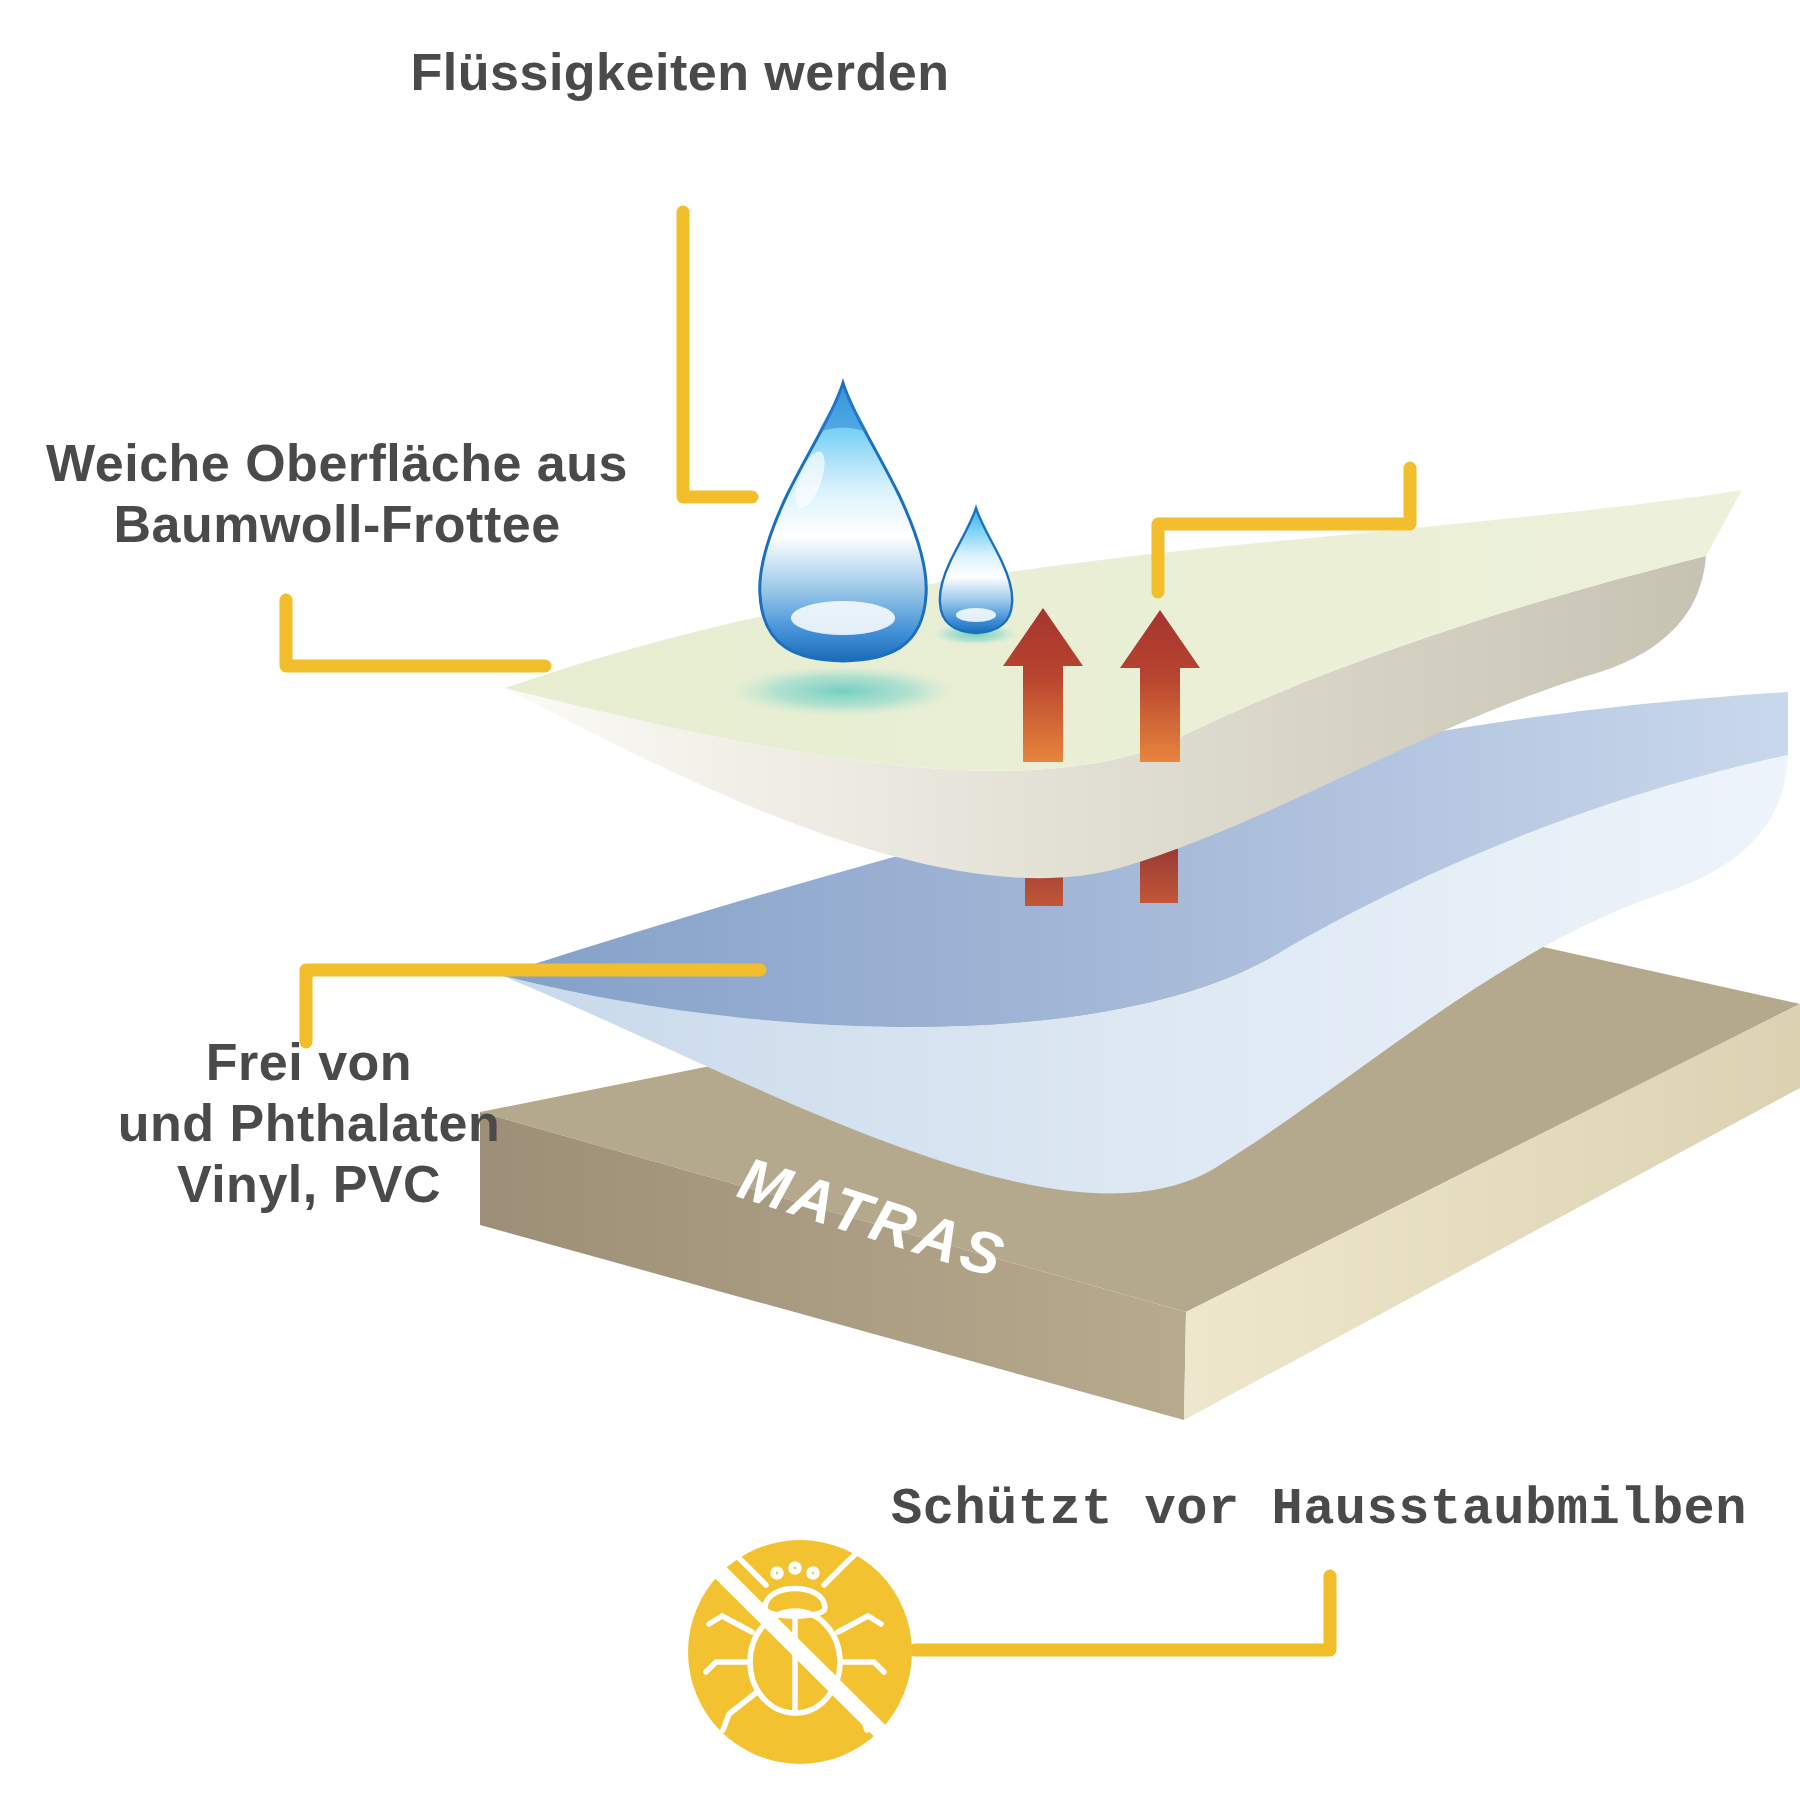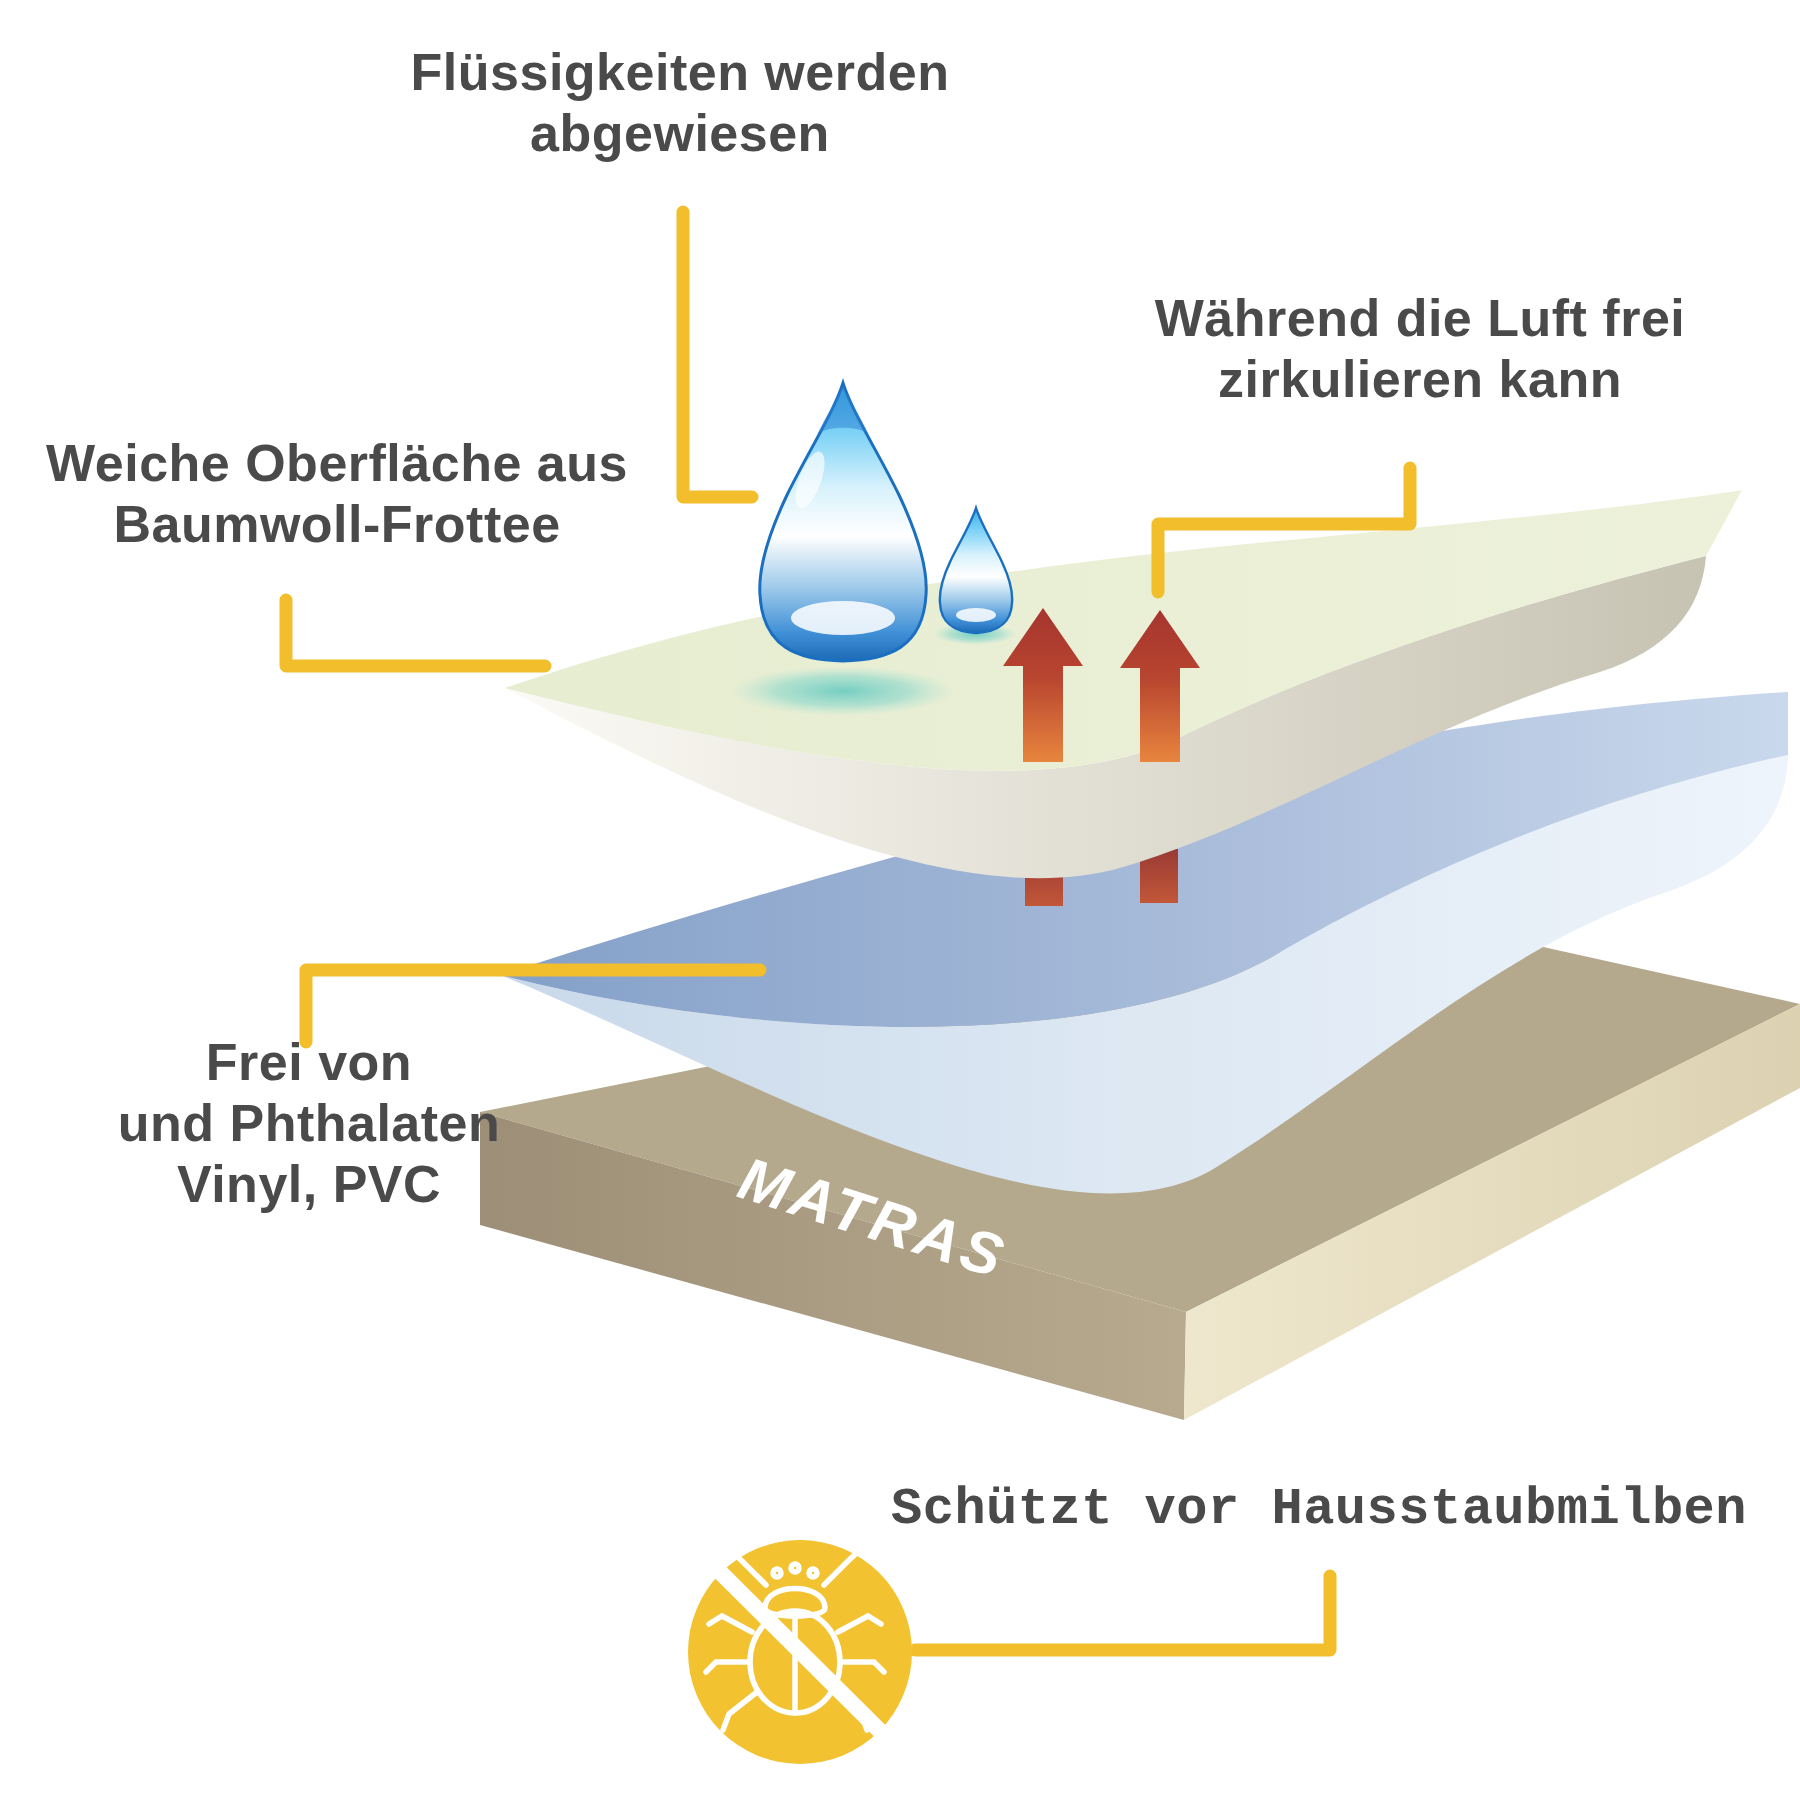--- a/index.html
+++ b/index.html
@@ -183,27 +183,22 @@
       <polyline points="838,1632 868,1616 881,1624"></polyline>
       <polyline points="841,1662 874,1662 884,1672"></polyline>
       <polyline points="833,1692 861,1714 867,1730"></polyline>
     </g>
     <line x1="717" y1="1569" x2="886" y2="1737" stroke="#ffffff" stroke-width="16"></line>
   </g>
 </svg>
 
 <div class="label" style="left:680px;top:42px;">
   <div>Flüssigkeiten werden</div>
-  <div>abgewiesen</div>
-</div>
-
-<div class="label" style="left:1420px;top:288px;">
-  <div>Während die Luft frei</div>
-  <div>zirkulieren kann</div>
-</div>
+</div>
+
 
 <div class="label" style="left:337px;top:433px;">
   <div>Weiche Oberfläche aus</div>
   <div>Baumwoll-Frottee</div>
 </div>
 
 <div class="label" style="left:272px;top:1032px;margin-left:37px;">
   <div>Frei von</div>
   <div>und Phthalaten</div>
   <div>Vinyl, PVC</div>

